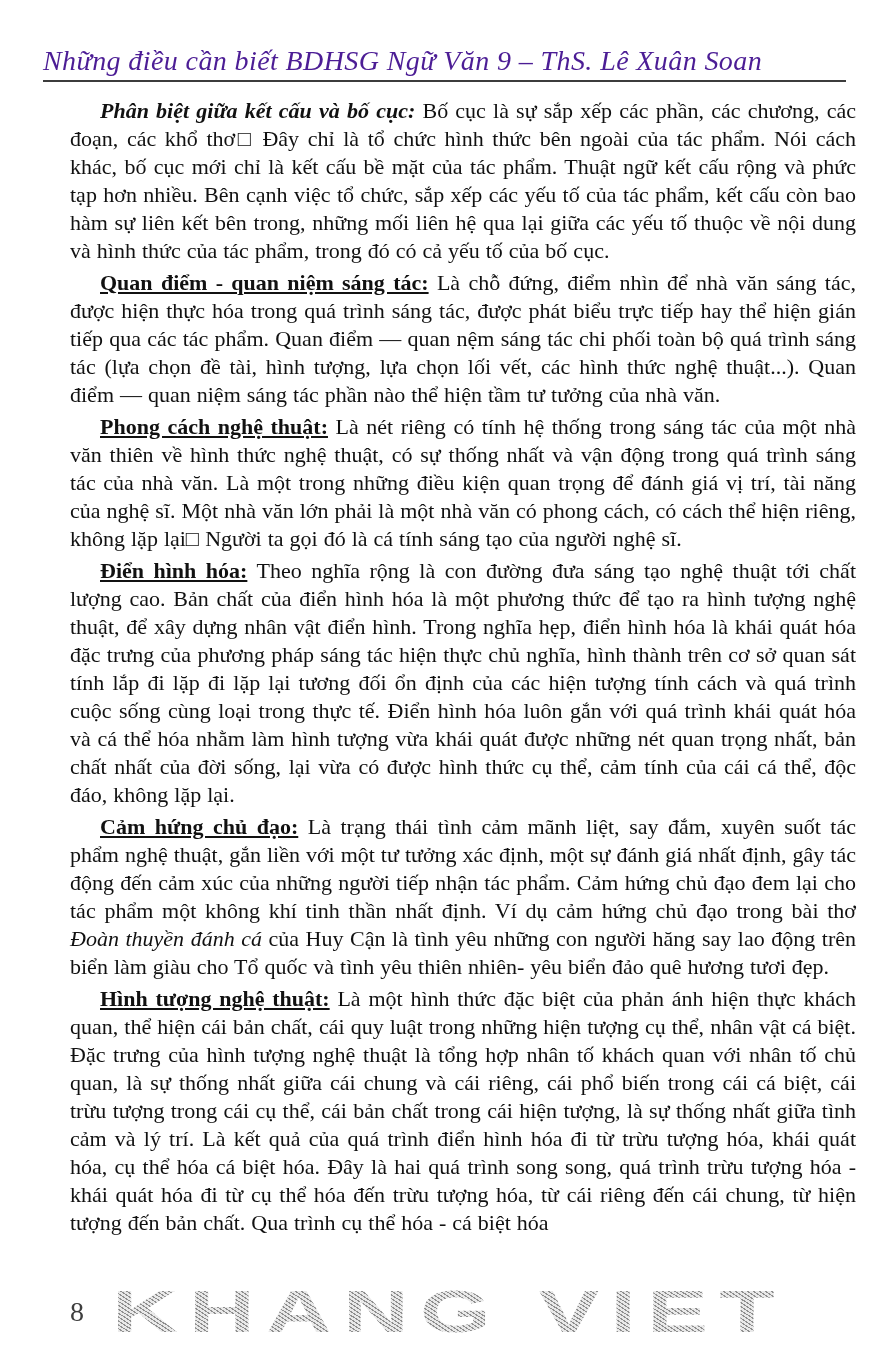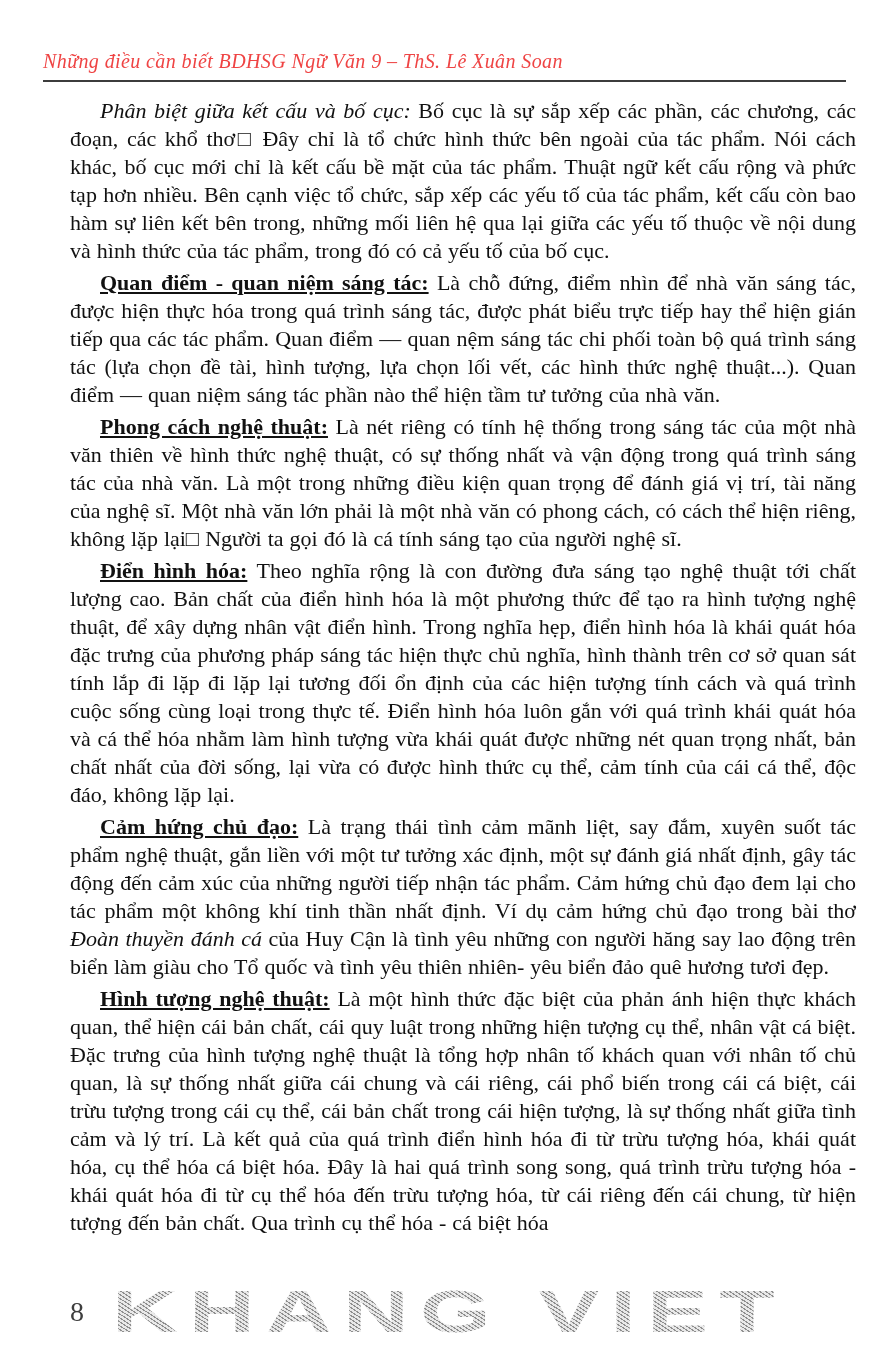--- a/index.html
+++ b/index.html
@@ -18,44 +18,44 @@
     padding: 0 36px 0 70px;
   }
   
   .page-header {
     margin: 48px 10px 0 -27px;
     padding-bottom: 6px;
     border-bottom: 2px solid #3c3c3c;
   }
   .running-title {
     font-style: italic;
-    font-size: 20px;
+    font-size: 28px;
     line-height: 26px;
-    color: #ef4444;
+    color: #4c1d95;
     letter-spacing: 0.4px;
     font-stretch: condensed;
     white-space: nowrap;
     margin-top: 40px;
   }
   
   .page-body {
     position: relative;
     z-index: 2;
     margin-top: 15px;
   }
   .page-body p {
     font-size: 22px;
     line-height: 28px;
     text-align: justify;
     text-indent: 30px;
     margin-bottom: 4px;
     word-spacing: 0.5px;
   }
   .lead-b  { font-weight: bold; text-decoration: underline; }
-  .lead-bi { font-weight: normal; font-style: italic; margin-top: 48px; }
+  .lead-bi { font-weight: bold; font-style: italic; margin-top: 48px; }
   .work-title { font-style: italic; }
   
   .watermark {
     position: absolute;
     left: 112px; top: 1234px;
     z-index: 1;
     font-family: "Liberation Sans", "DejaVu Sans", sans-serif;
     font-weight: bold;
     font-size: 64px;
     line-height: 1;

